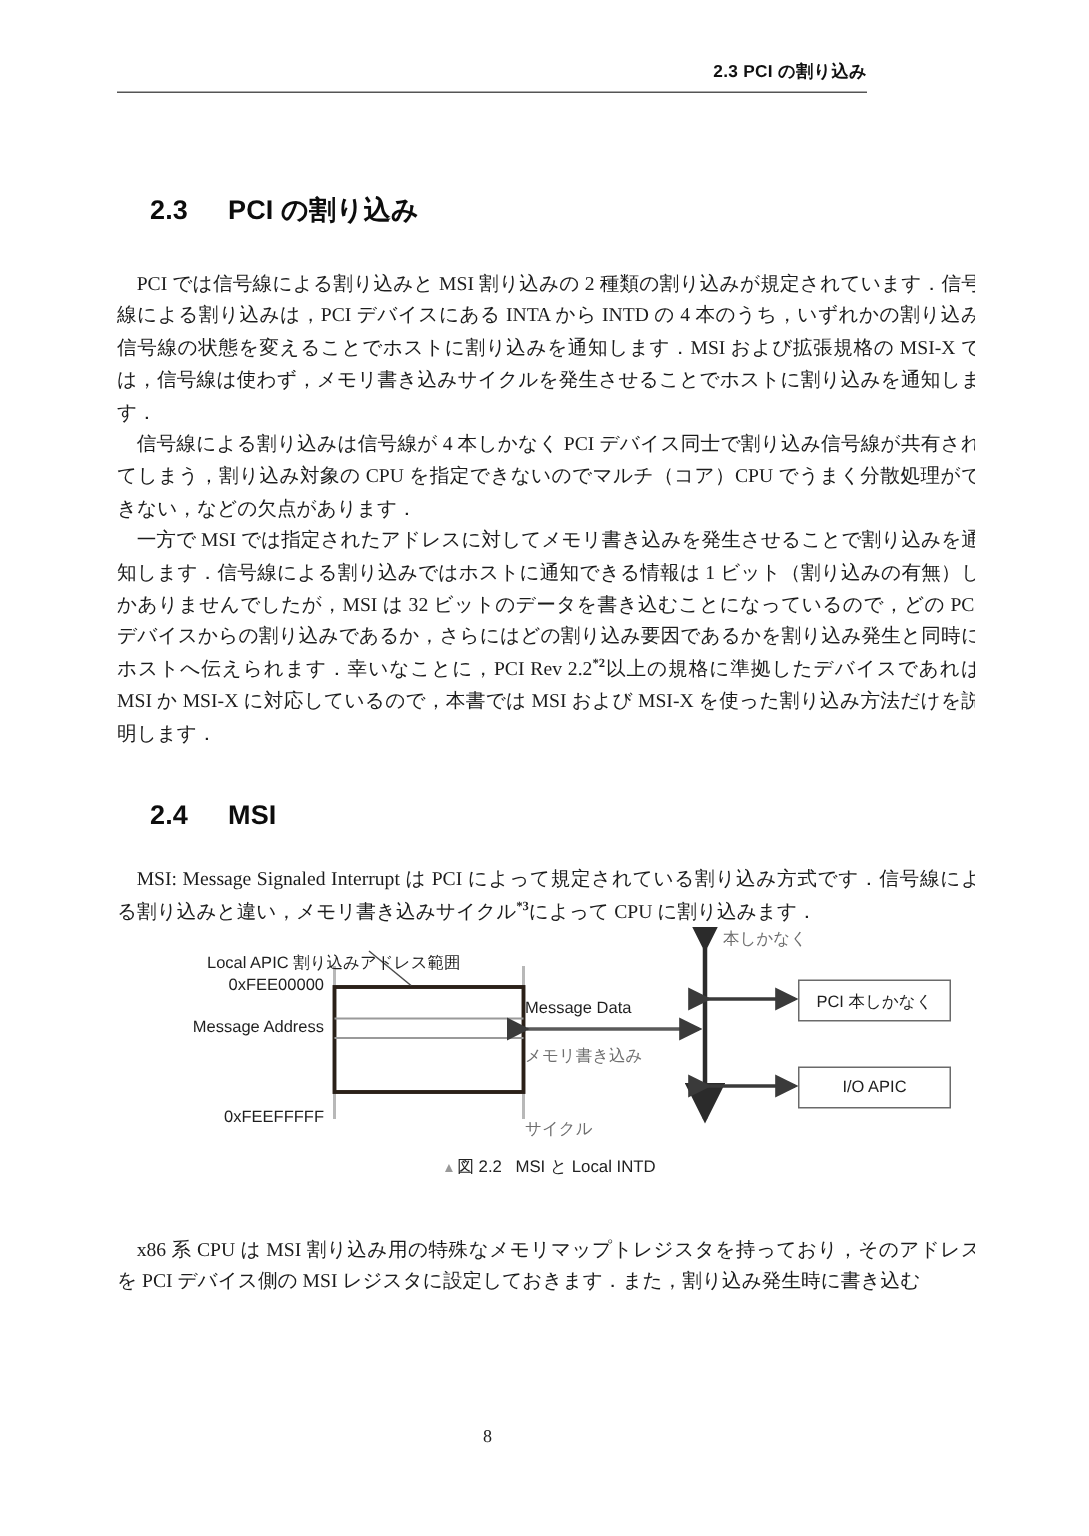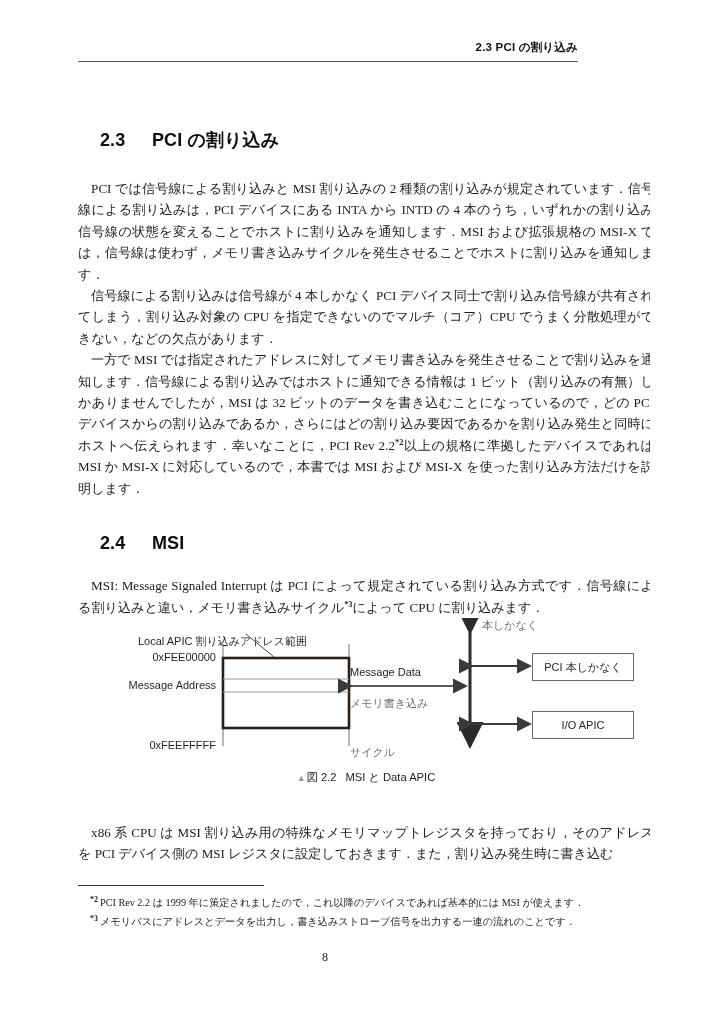--- a/index.html
+++ b/index.html
@@ -252,29 +252,24 @@
     <div class="fig-label center gray" style="left:272px; top:78px; width:118px;">メモリ書き込み</div>
     <div class="fig-label center gray" style="left:272px; top:98px; width:118px;margin-top:29px;">サイクル</div>
 
     <div class="fig-label gray" style="left:404px; top:0px;">本しかなく</div>
 
     <div class="fig-box" style="left:454px; top:35px; width:100px; height:26px;">PCI 本しかなく</div>
 
     <div class="fig-box" style="left:454px; top:93px; width:100px; height:26px;">I/O APIC</div>
 
     <div class="fig-caption">
-      <span class="tri">▲</span><span>図 2.2</span><span class="gap"></span><span>MSI と Data APIC</span>
+      <span class="tri">▲</span><span>図 2.2</span><span class="gap"></span><span>MSI と Local INTD</span>
     </div>
   </div>
 
   <div style="position:absolute; left:78px; top:822px; width:576px;">
     <p class="body">x86 系 CPU は MSI 割り込み用の特殊なメモリマップトレジスタを持っており，そのアドレスを PCI デバイス側の MSI レジスタに設定しておきます．また，割り込み発生時に書き込む</p>
   </div>
 
-  <div class="footnotes">
-    <div class="fn-rule"></div>
-    <p class="fn-line"><span class="mark">*2</span><span>PCI Rev 2.2 は 1999 年に策定されましたので，これ以降のデバイスであれば基本的には MSI が使えます．</span></p>
-    <p class="fn-line"><span class="mark">*3</span><span>メモリバスにアドレスとデータを出力し，書き込みストローブ信号を出力する一連の流れのことです．</span></p>
-  </div>
 
   <div class="page-number">8</div>
 
 </div>
 
 </body></html>

